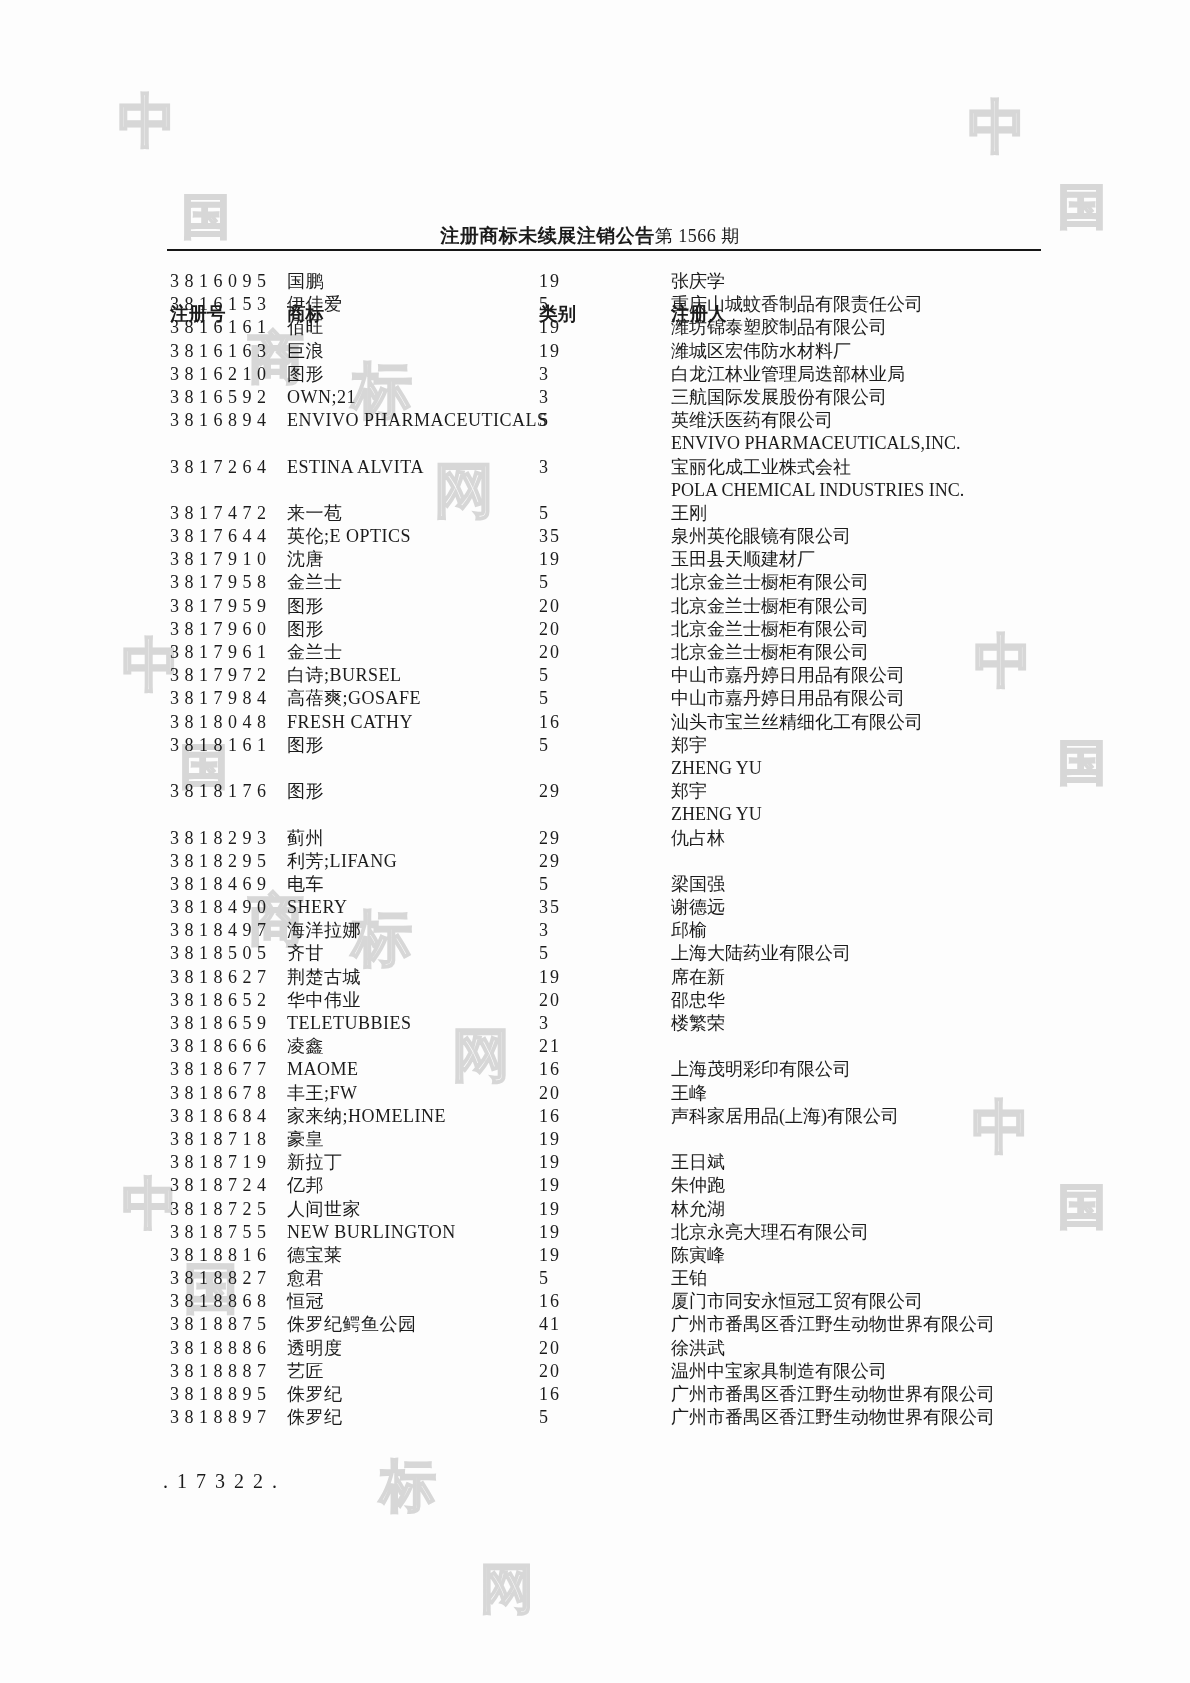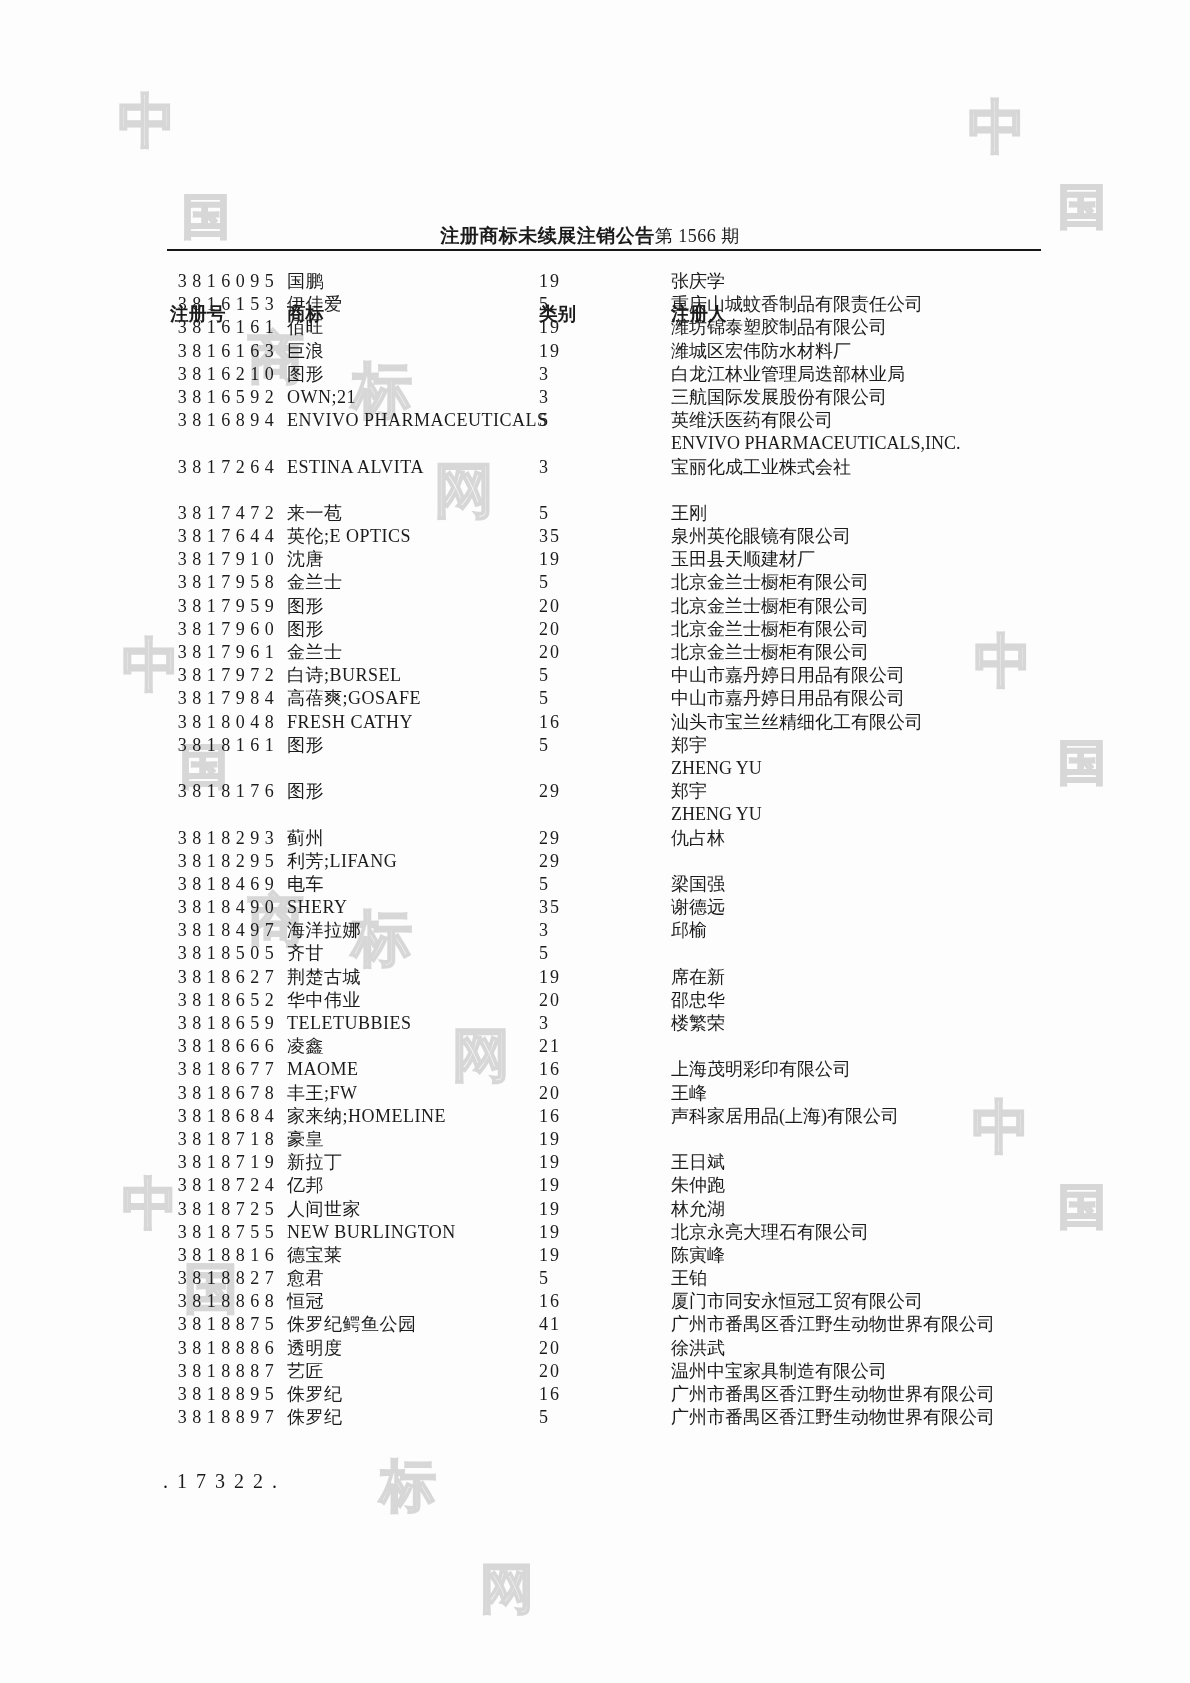--- a/index.html
+++ b/index.html
@@ -36,21 +36,21 @@
     position:absolute; left:170px; top:257px; width:871px;
     display:grid; grid-template-columns:117px 252px 132px auto;
     font-weight:bold; font-size:18.5px; white-space:nowrap;margin-top:44px;
   }
   .tbody { position:absolute; left:170px; top:270px; width:871px; }
   .trow {
     display:grid; grid-template-columns:117px 252px 132px auto;
     height:23.2px; line-height:23.2px;
     font-size:18px; white-space:nowrap;
   }
-  .cell-reg   { letter-spacing:5.5px;text-align:center; }
+  .cell-reg   { letter-spacing:5.5px; }
   .cell-class { letter-spacing:2px; }
   .cell-mark  { letter-spacing:0.5px; }
   .footer-code {
     position:absolute; left:163px; top:1470px;
     font-size:20px; letter-spacing:9px;
   }
 </style>
 </head>
 <body>
 
@@ -145,20 +145,21 @@
       <div class="trow">
         <span class="cell-reg">3817264</span>
         <span class="cell-mark">ESTINA ALVITA</span>
         <span class="cell-class">3</span>
         <span class="cell-registrant">宝丽化成工业株式会社</span>
       </div>
       <div class="trow">
         <span class="cell-reg"></span>
         <span class="cell-mark"></span>
         <span class="cell-class"></span>
+        <span class="cell-registrant">POLA CHEMICAL INDUSTRIES INC.</span>
       </div>
       <div class="trow">
         <span class="cell-reg">3817472</span>
         <span class="cell-mark">来一苞</span>
         <span class="cell-class">5</span>
         <span class="cell-registrant">王刚</span>
       </div>
       <div class="trow">
         <span class="cell-reg">3817644</span>
         <span class="cell-mark">英伦;E OPTICS</span>
@@ -263,20 +264,21 @@
       <div class="trow">
         <span class="cell-reg">3818497</span>
         <span class="cell-mark">海洋拉娜</span>
         <span class="cell-class">3</span>
         <span class="cell-registrant">邱榆</span>
       </div>
       <div class="trow">
         <span class="cell-reg">3818505</span>
         <span class="cell-mark">齐甘</span>
         <span class="cell-class">5</span>
+        <span class="cell-registrant">上海大陆药业有限公司</span>
       </div>
       <div class="trow">
         <span class="cell-reg">3818627</span>
         <span class="cell-mark">荆楚古城</span>
         <span class="cell-class">19</span>
         <span class="cell-registrant">席在新</span>
       </div>
       <div class="trow">
         <span class="cell-reg">3818652</span>
         <span class="cell-mark">华中伟业</span>

